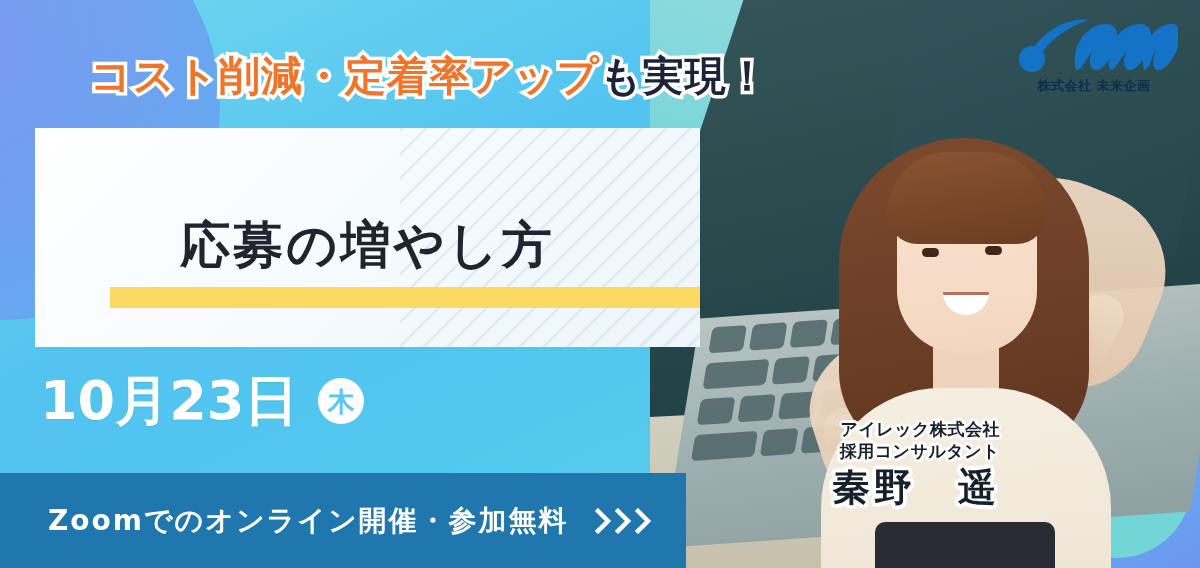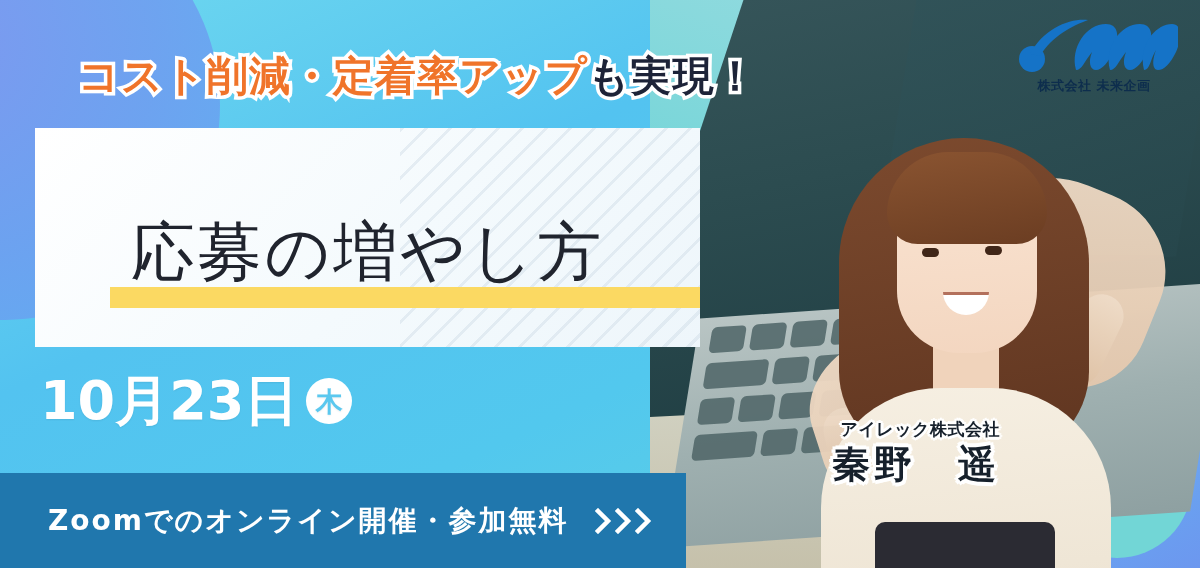--- a/index.html
+++ b/index.html
@@ -140,21 +140,21 @@
   }
 
   
   .tagline{
     position:absolute;left:78px;top:56px;
     font-size:41px;font-weight:900;letter-spacing:1px;white-space:nowrap;
     line-height:1;
   }
   .tagline .or{
     color:#f0742a;
-    -webkit-text-stroke:7px #ffffff;paint-order:stroke fill;
+    -webkit-text-stroke:7px #ffffff;paint-order:stroke fill;margin-left:12px;
   }
   .tagline .dk{
     color:#1d2338;
     -webkit-text-stroke:7px #ffffff;paint-order:stroke fill;
   }
 
   
   .card{
     position:absolute;left:35px;top:128px;width:665px;height:219px;
     background:linear-gradient(135deg,#ffffff 0%,#f4fafd 55%,#eef6fb 100%);
@@ -174,28 +174,28 @@
   .main-title-wrap{
     position:absolute;left:0;right:0;top:92px;text-align:center;
     line-height:1;
   }
   .hl{
     position:absolute;left:75px;top:159px;width:590px;height:21px;
     background:#fbd962;
   }
   .main-title{
     position:relative;
-    font-size:64px;font-weight:400;color:#20242e;letter-spacing:3px;
+    font-size:50px;font-weight:700;color:#20242e;letter-spacing:3px;
     white-space:nowrap;
   }
 
   
   .dateline{
     position:absolute;left:40px;top:374px;
-    display:flex;align-items:center;gap:4px;
+    display:flex;align-items:center;gap:16px;
     color:#ffffff;font-size:54px;font-weight:900;letter-spacing:0px;
     line-height:1;white-space:nowrap;
     text-shadow:0 1px 2px rgba(0,0,0,.07);
   }
   .dow{
     display:inline-flex;align-items:center;justify-content:center;
     width:46px;height:46px;border-radius:50%;
     background:#ffffff;color:#5bc8ef;
     font-size:27px;font-weight:900;margin:0 9px 0 4px;
   }
@@ -354,16 +354,17 @@
           <path d="M3 3 L13 13 L3 23" stroke="#fff" stroke-width="4.5" fill="none" stroke-linecap="square"></path>
         </svg>
       <svg width="18" height="26" viewBox="0 0 18 26">
           <path d="M3 3 L13 13 L3 23" stroke="#fff" stroke-width="4.5" fill="none" stroke-linecap="square"></path>
         </svg>
     </span>
   </div>
 
   <div class="presenter">
     <div class="company">アイレック株式会社</div>
+    <div class="role">採用コンサルタント</div>
     <div class="name">秦野　遥</div>
   </div>
 
 </div>
 
 </body></html>

